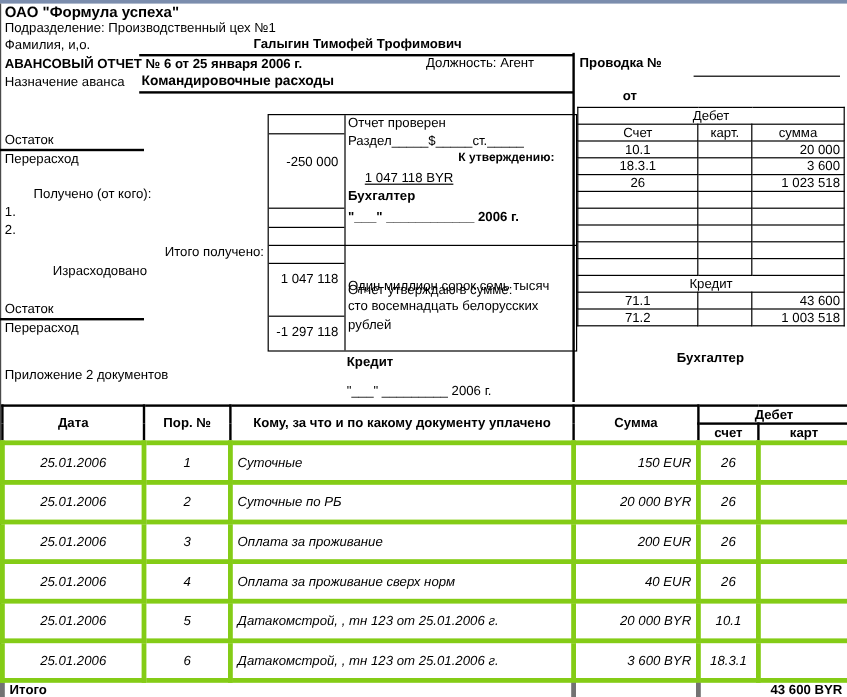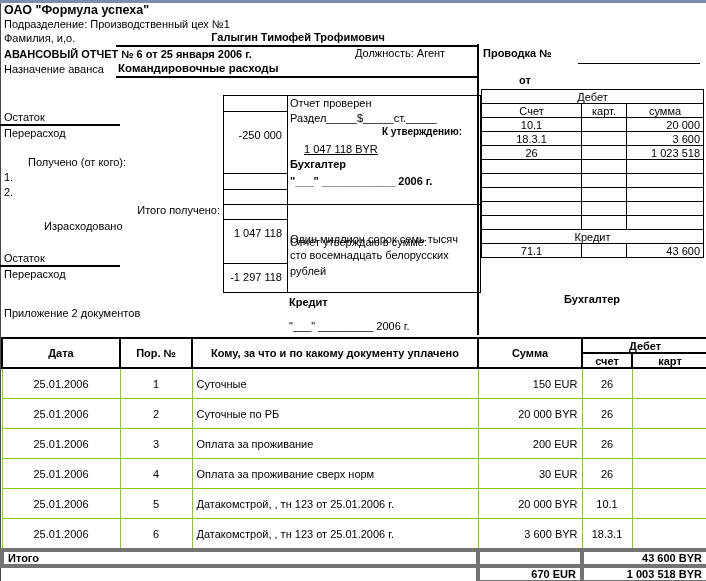--- a/index.html
+++ b/index.html
@@ -23,21 +23,21 @@
   #mid-box{position:absolute;left:223px;top:95px;width:256px;height:196px;border:1px solid #000;}
   #mid-box .vdiv{position:absolute;left:63px;top:0;width:1px;height:196px;background:#000;}
   #mid-box .h{position:absolute;left:0;width:63px;height:1px;background:#000;}
   #mid-box .hf{position:absolute;left:0;width:256px;height:1px;background:#000;}
   .words{position:absolute;white-space:normal;width:186px;line-height:16px;}
 
   
   #main-table{position:absolute;left:0;top:337px;width:706px;border-collapse:collapse;table-layout:fixed;}
   #main-table th{border:2px solid #000;height:13px;padding:0 2px;font-size:11px;font-weight:bold;overflow:hidden;}
   #main-table td{overflow:hidden;padding:0 4px;font-size:11px;}
-  #main-table td.d{border:1px solid #84cc16;height:29px;}
+  #main-table td.d{border:4px solid #84cc16;height:29px;font-style:italic;}
   #main-table td.tot{border:4px solid #737373;height:12px;font-weight:bold;}
   #main-table td.nob{border:none;}
 </style>
 </head>
 <body>
 
 <div id="sheet">
   <div class="topbar"></div>
   <div class="leftedge"></div>
 
@@ -110,20 +110,25 @@
           <td></td>
           <td></td>
         </tr>
     <tr>
           <td colspan="3" class="tc">Кредит</td>
         </tr>
     <tr>
       <td class="tc">71.1</td>
       <td></td>
       <td class="tr">43 600</td>
+    </tr>
+    <tr>
+      <td class="tc">71.2</td>
+      <td></td>
+      <td class="tr">1 003 518</td>
     </tr>
   </tbody>
     </table>
   <div class="abs b tc" style="left:481px;top:293px;width:222px;">Бухгалтер</div>
 
   <div class="abs" style="left:4px;top:111px;">Остаток</div>
   <div class="line" style="left:0;top:124px;width:120px;height:2px;"></div>
   <div class="abs" style="left:4px;top:127px;">Перерасход</div>
   <div class="abs" style="left:4px;top:156px;margin-left:24px;">Получено (от кого):</div>
   <div class="abs" style="left:4px;top:171px;">1.</div>
@@ -203,21 +208,21 @@
       <td class="d tc">3</td>
       <td class="d">Оплата за проживание</td>
       <td class="d tr">200 EUR</td>
       <td class="d tc">26</td>
       <td class="d"></td>
     </tr>
     <tr>
       <td class="d tc">25.01.2006</td>
       <td class="d tc">4</td>
       <td class="d">Оплата за проживание сверх норм</td>
-      <td class="d tr">30 EUR</td>
+      <td class="d tr">40 EUR</td>
       <td class="d tc">26</td>
       <td class="d"></td>
     </tr>
     <tr>
       <td class="d tc">25.01.2006</td>
       <td class="d tc">5</td>
       <td class="d">Датакомстрой, , тн 123 от 25.01.2006 г.</td>
       <td class="d tr">20 000 BYR</td>
       <td class="d tc">10.1</td>
       <td class="d"></td>

